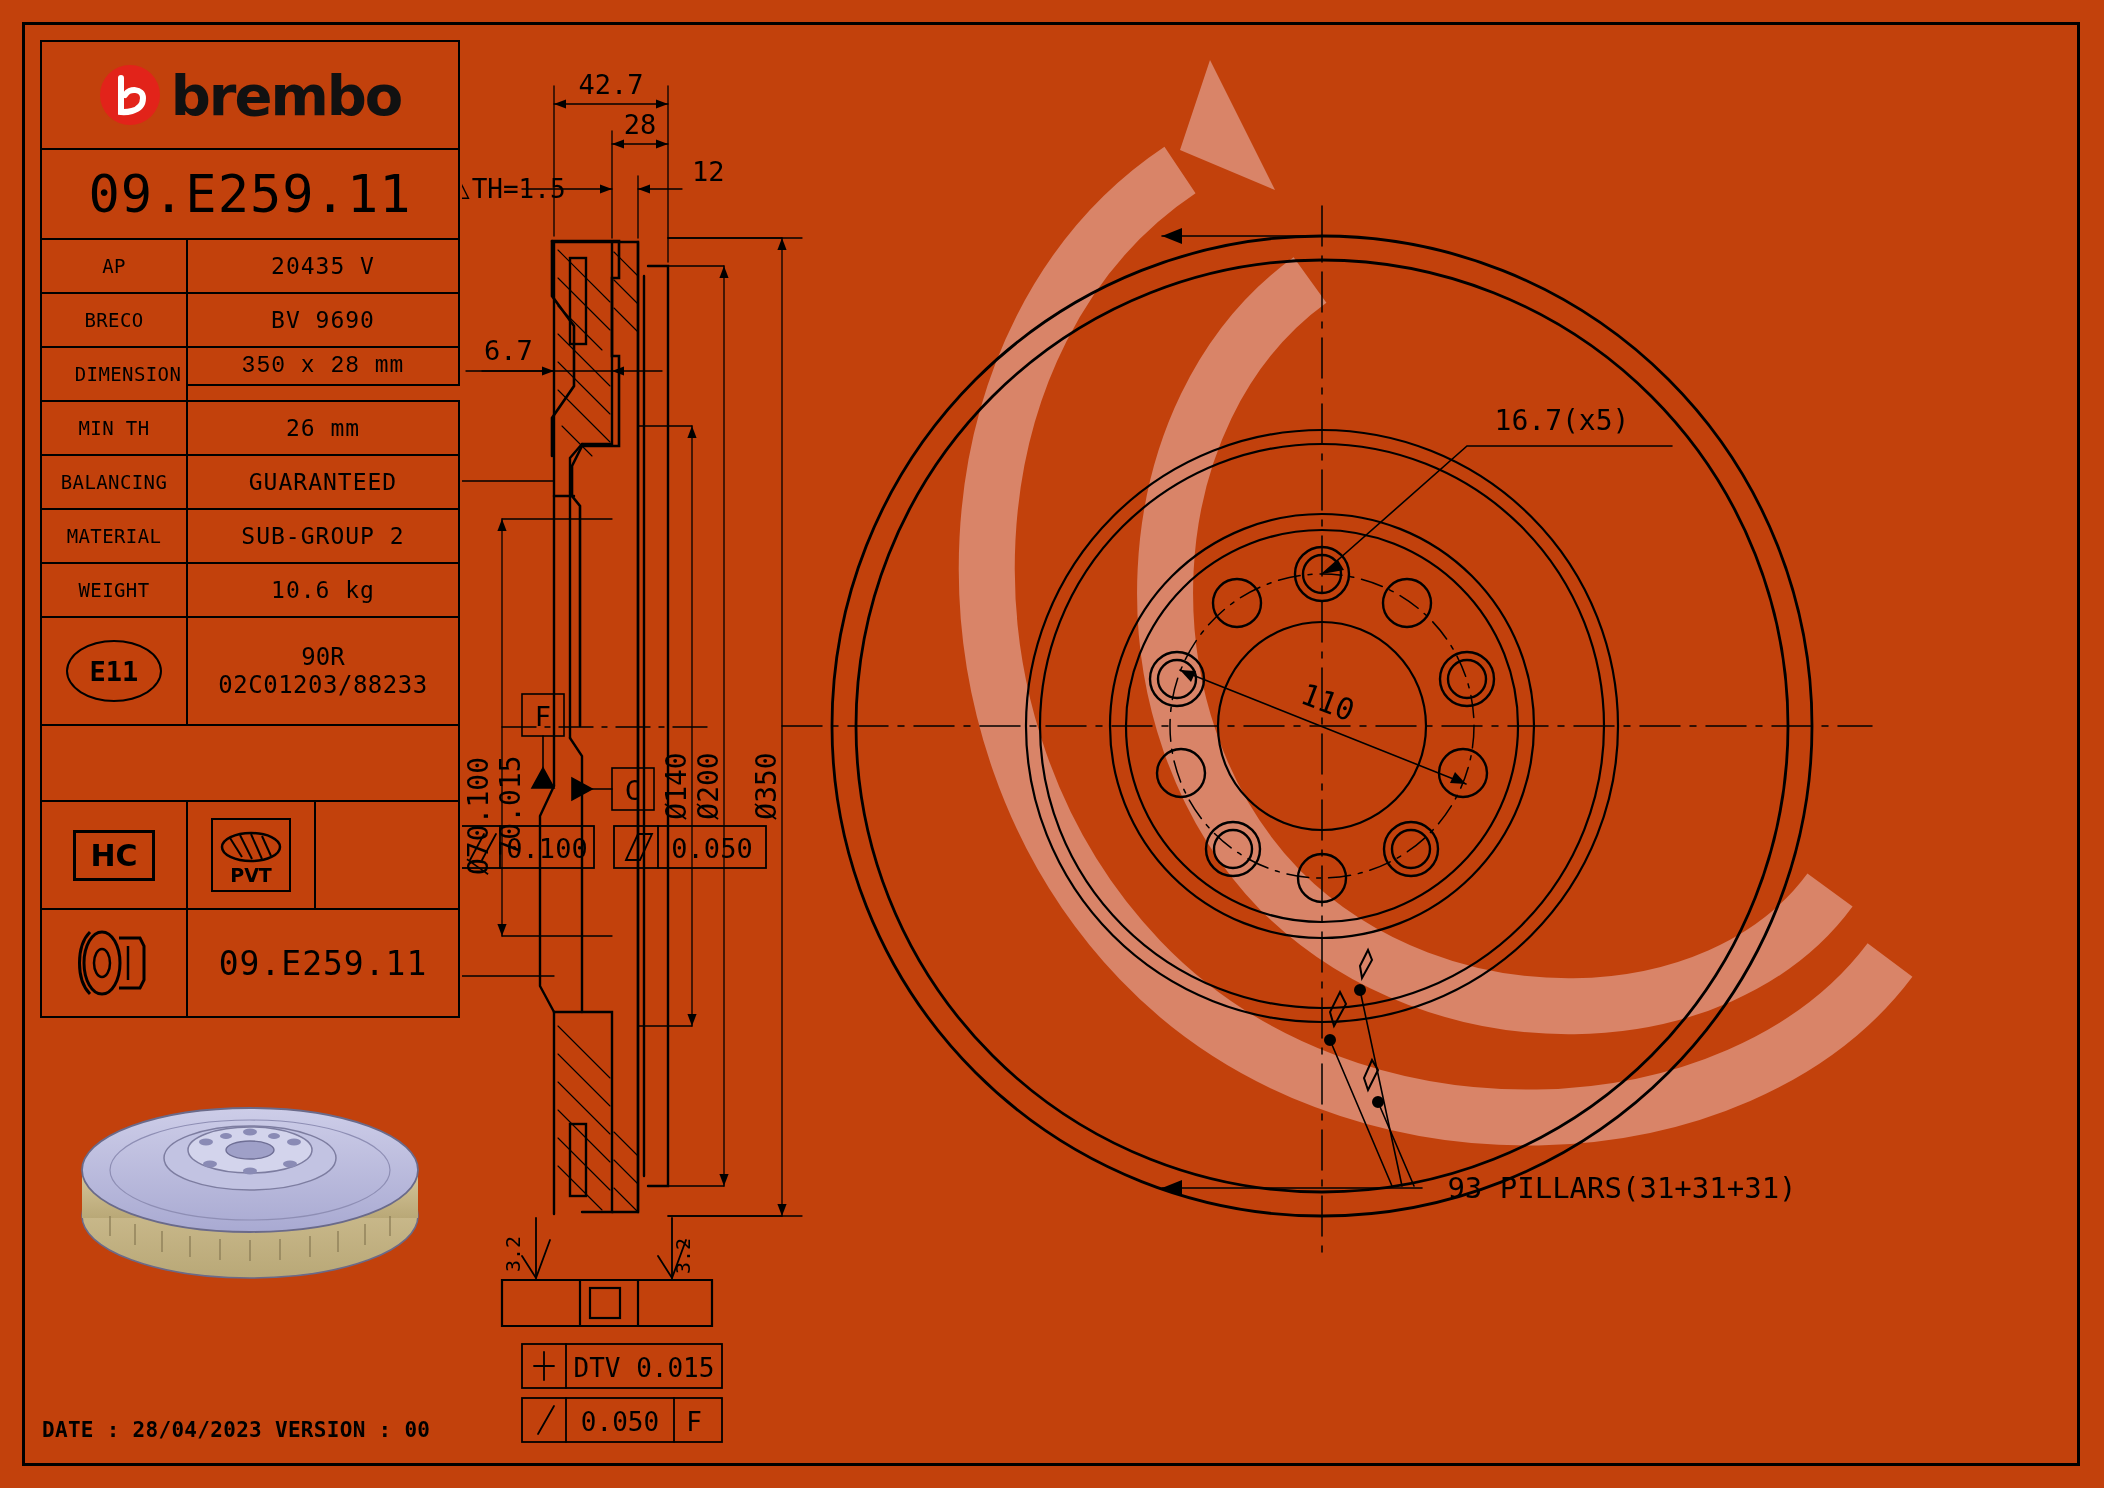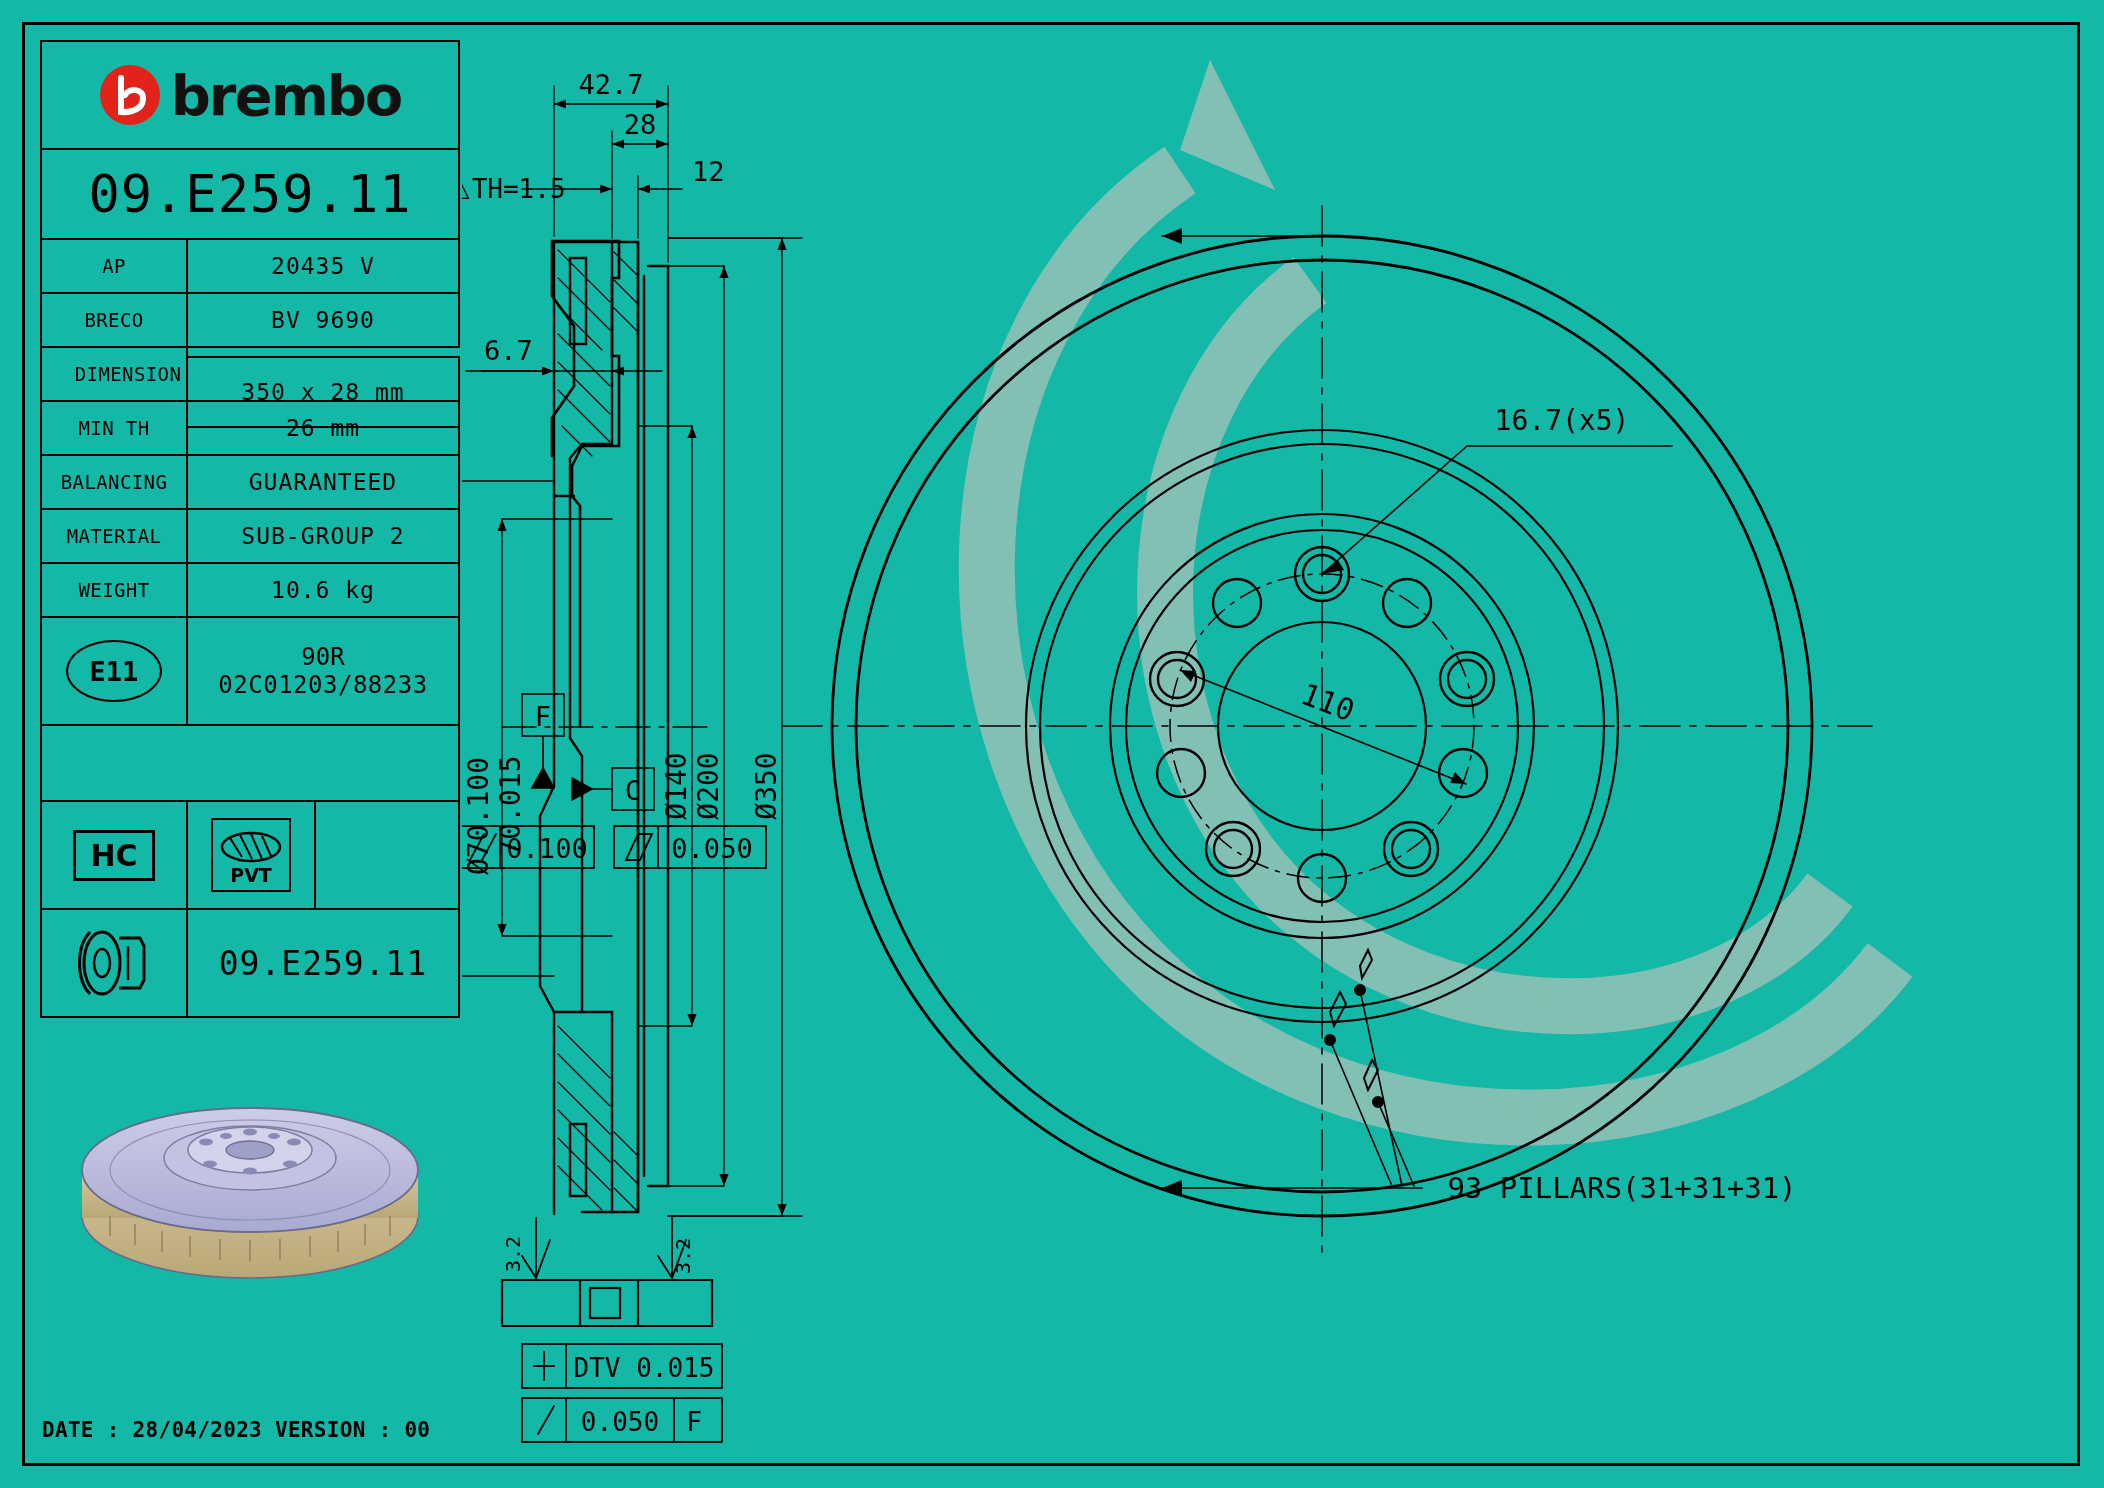--- a/index.html
+++ b/index.html
@@ -1,17 +1,17 @@
 <!DOCTYPE html>
 <html><head>
 <meta charset="utf-8">
 <style>
   html,body{margin:0;padding:0;background:#ffffff;}
   body{width:2104px;height:1488px;font-family:"DejaVu Sans Mono",monospace;color:#000;}
-  #root{position:relative;width:2104px;height:1488px;overflow:hidden;background:#14b8a6;}
+  #root{position:relative;width:2104px;height:1488px;overflow:hidden;background:#c2410c;}
 
   .frame{position:absolute;left:22px;top:22px;width:2058px;height:1444px;border:3px solid #000;box-sizing:border-box;}
 
   
   .wm{position:absolute;left:880px;top:30px;width:1180px;height:1300px;pointer-events:none;opacity:.5;}
 
   
   .panel{position:absolute;left:40px;top:40px;width:420px;height:1410px;}
   .cell{position:absolute;box-sizing:border-box;border:2px solid #000;display:flex;align-items:center;justify-content:center;}
   .lbl{font-size:19px;letter-spacing:.4px;}
@@ -84,21 +84,21 @@
     <div class="cell rowL" style="left:0;top:252px;height:56px;">
         <span class="lbl">BRECO</span>
       </div>
     <div class="cell rowR" style="top:252px;height:56px;">
         <span class="val">BV 9690</span>
       </div>
 
     <div class="cell rowL" style="left:0;top:306px;height:56px;padding-left:28px;">
         <span class="lbl">DIMENSION</span>
       </div>
-    <div class="cell rowR" style="top:316px;height:72px;">
+    <div class="cell rowR" style="top:306px;height:40px;font-family:Liberation Mono, monospace;">
         <span class="val">350 x 28 mm</span>
       </div>
 
     <div class="cell rowL" style="left:0;top:360px;height:56px;">
         <span class="lbl">MIN TH</span>
       </div>
     <div class="cell rowR" style="top:360px;height:56px;">
         <span class="val">26 mm</span>
       </div>
 

